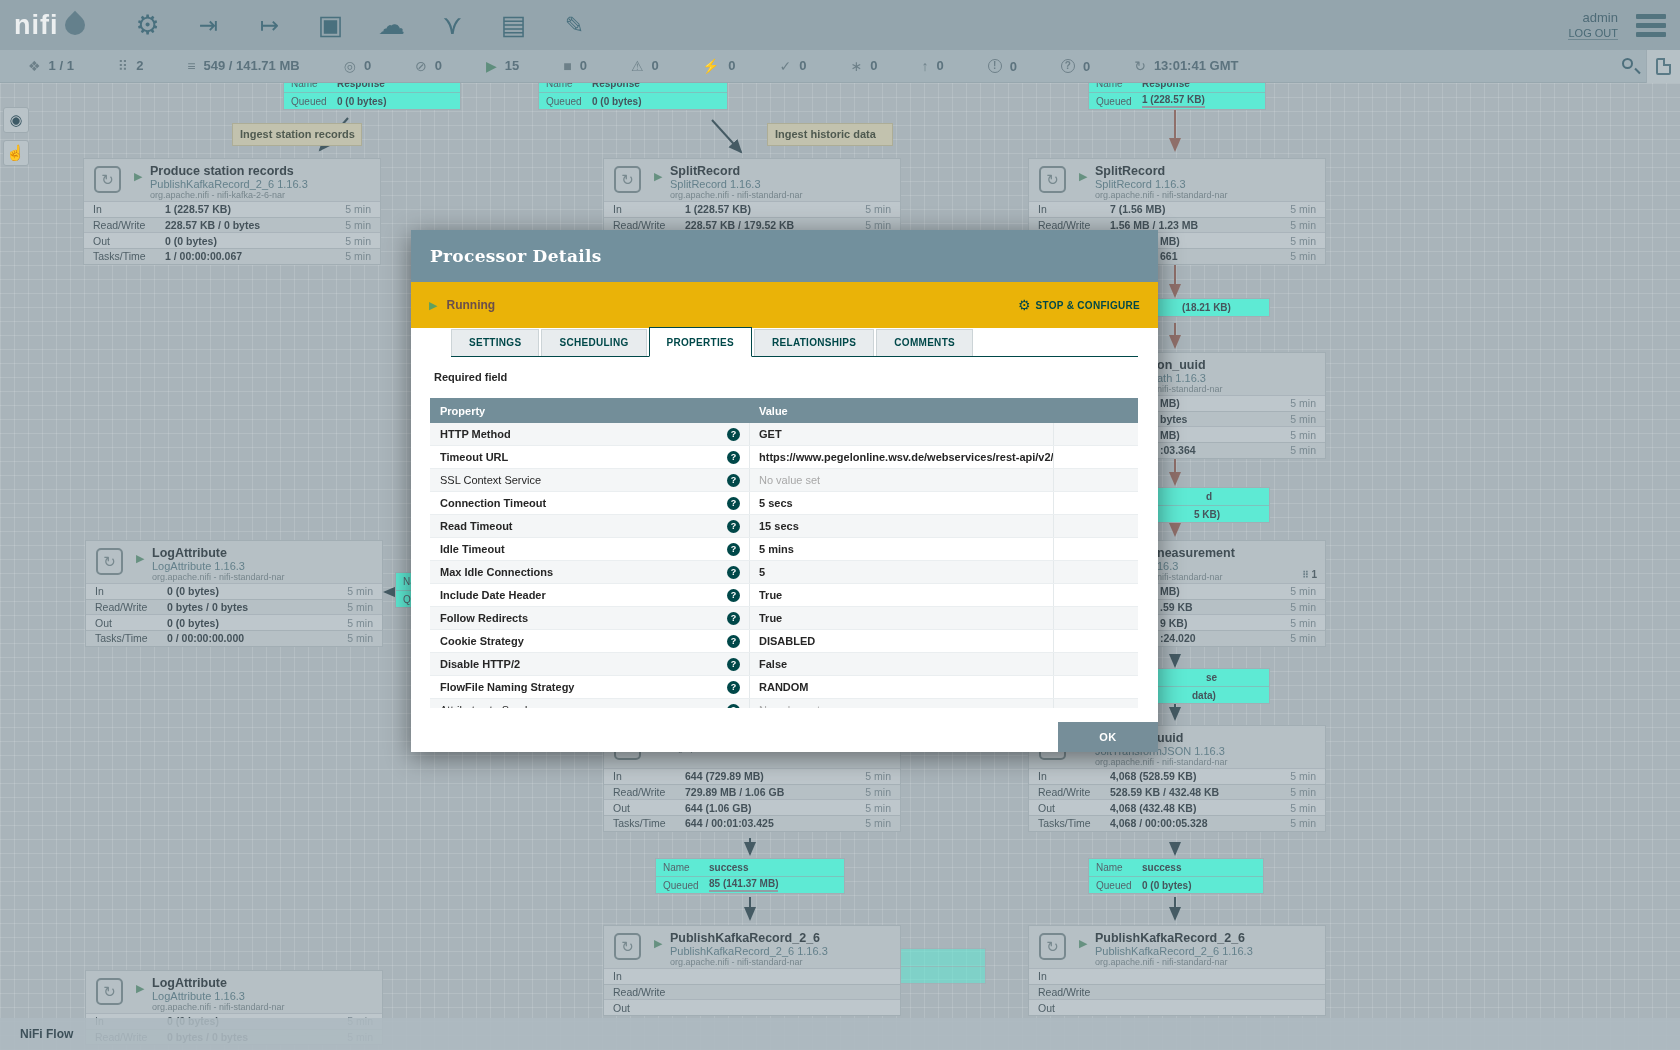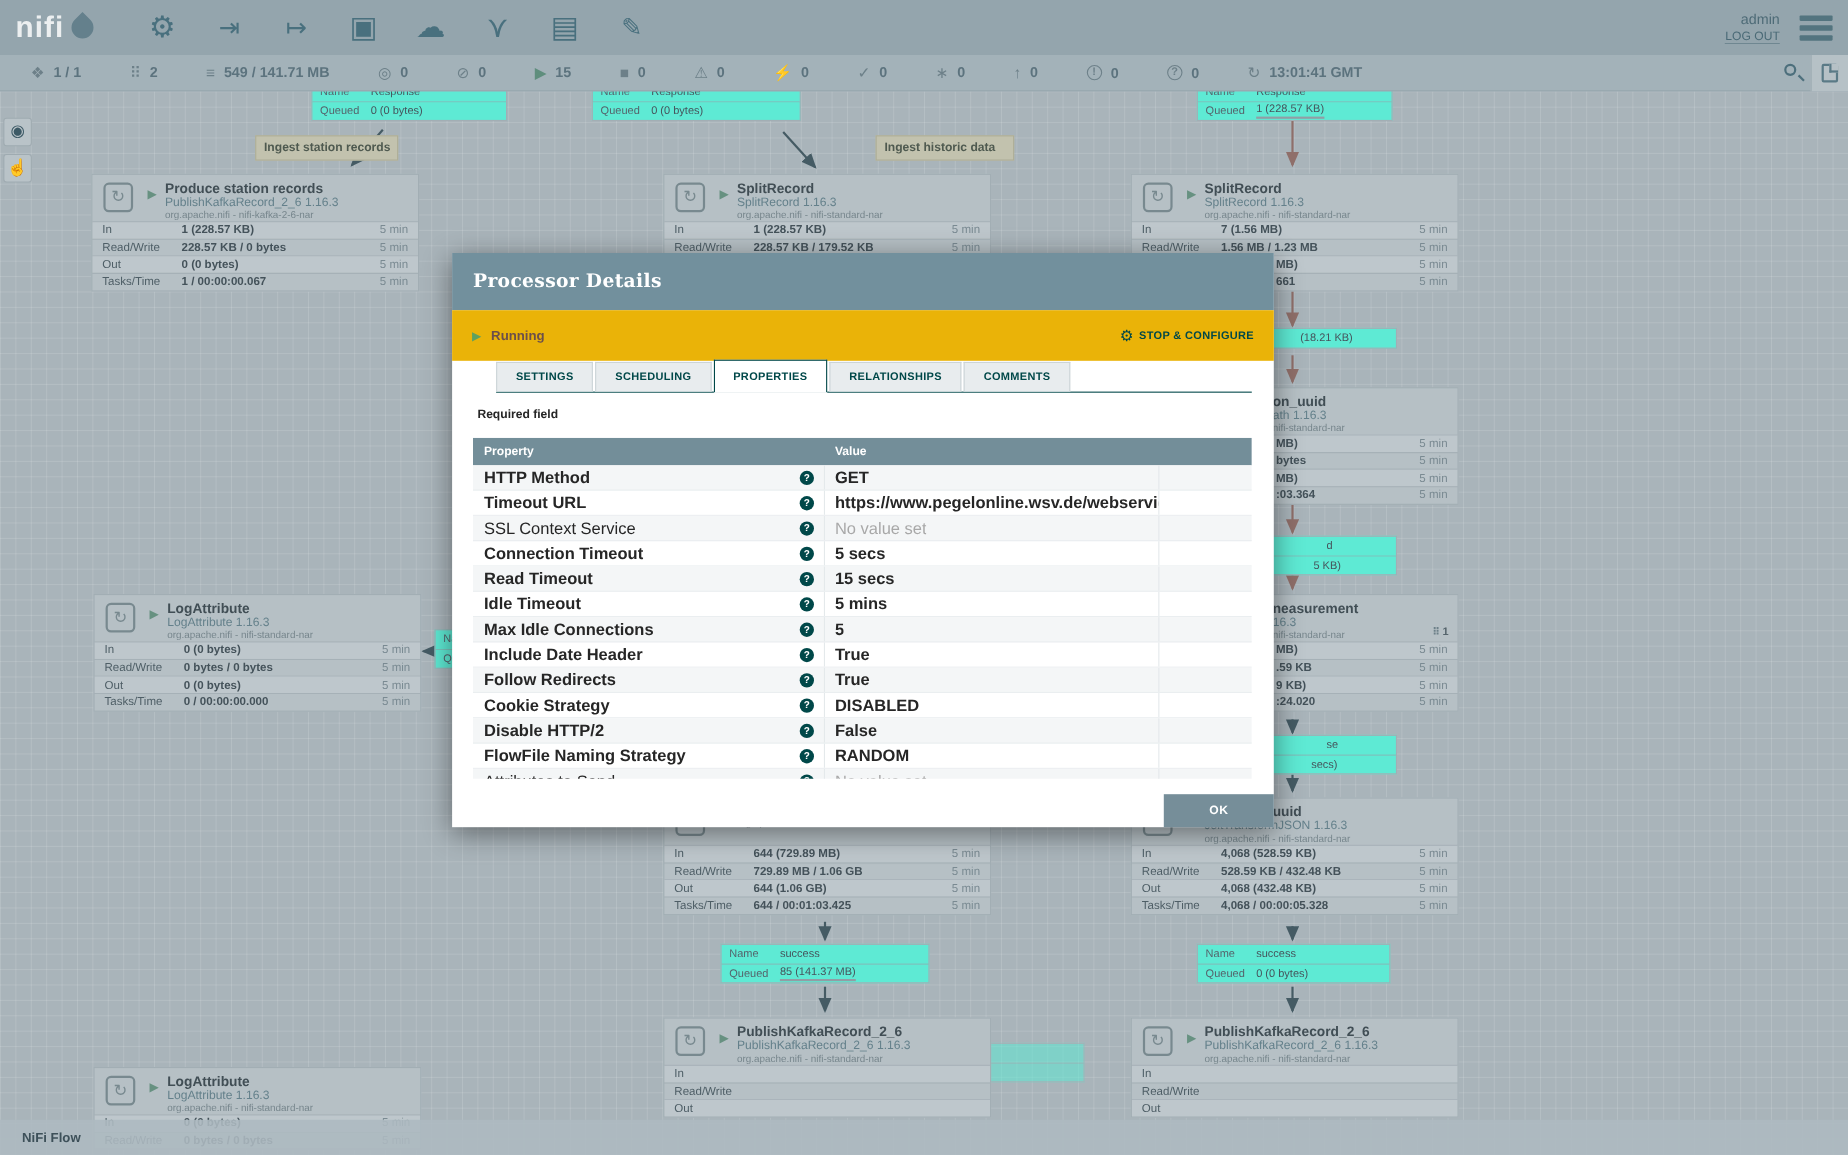--- a/index.html
+++ b/index.html
@@ -46,21 +46,21 @@
   .side-btn { position:absolute; width:26px; height:26px; background:#b9c3c8; border:1px solid #9fabb1; border-radius:3px; z-index:2;
     color:#3d5a66; font-size:15px; line-height:24px; text-align:center; cursor:pointer; }
 
   .flow-label { position:absolute; height:23px; background:#c2c2ae; border:1px solid #adad96; z-index:2;
     font-size:11px; font-weight:700; color:#4f5a50; line-height:21px; padding-left:7px; white-space:nowrap; }
 
   .conn { position:absolute; background:#5eead4; border:1px solid #a2aeb4; z-index:2; }
   .conn-row { height:17px; display:flex; align-items:center; padding:0 7px; font-size:10px; white-space:nowrap; }
   .conn-row + .conn-row { border-top:1px solid rgba(150,162,169,.55); }
   .cl { width:46px; color:#55646c; }
-  .cv { font-weight:400; color:#46545c; }
+  .cv { font-weight:700; color:#46545c; }
   .cv.qbar { border-bottom:2px solid #919ea5; padding-bottom:1px; }
 
   .proc { position:absolute; width:298px; background:#b6c0c5; border:1px solid #a2aeb4; z-index:2; cursor:pointer; }
   .proc-head { position:relative; height:42px; }
   .proc-icon { position:absolute; left:10px; top:7px; width:27px; height:27px; border:2px solid #78898f; border-radius:5px; color:#78898f; font-size:15px; line-height:24px; text-align:center; }
   .proc-icon::before { content:"↻"; }
   .proc-play { position:absolute; left:50px; top:11px; color:#679181; font-size:11px; }
   .proc-play::before { content:"▶"; }
   .proc-name { margin-left:66px; padding-top:5px; font-size:12.5px; font-weight:700; color:#414e55; white-space:nowrap; }
   .proc-type { margin-left:66px; font-size:11px; color:#64808b; white-space:nowrap; }
@@ -95,21 +95,21 @@
   .tab { height:27px; line-height:26px; padding:0 17px; background:#e8ecee; border:1px solid #ccd4d7; border-bottom:none; margin-right:2px;
     font-size:10px; font-weight:700; color:#004849; letter-spacing:.3px; cursor:pointer; }
   .tab.active { height:30px; line-height:29px; background:#fff; border:1px solid #004849; border-bottom:1px solid #fff; margin-bottom:-1px; }
 
   .dlg-note { position:absolute; left:23px; top:141px; font-size:11px; font-weight:700; color:#262626; }
 
   .dlg-table { position:absolute; left:19px; top:168px; width:708px; height:310px; overflow:hidden; }
   .thead { height:25px; background:#738e99; display:flex; align-items:center; color:#fff; font-size:11px; font-weight:700; }
   .th1 { width:320px; padding-left:10px; }
   .th2 { width:304px; padding-left:9px; }
-  .trow { display:flex; height:23px; align-items:flex-end; font-size:15px; border-bottom:1px solid #eaeef0; }
+  .trow { display:flex; height:23px; align-items:flex-end; font-size:11px; border-bottom:1px solid #eaeef0; }
   .trow:nth-child(even) { background:#f4f6f7; }
   .td1 { width:320px; display:flex; align-items:center; padding-left:10px; border-right:1px solid #e4e9eb; height:100%; }
   .td2 { width:304px; padding-left:9px; border-right:1px solid #e4e9eb; height:100%; display:flex; align-items:center; }
   .td3 { flex:1; height:100%; }
   .pname { color:#262626; }
   .req .pname { font-weight:700; }
   .pval { font-weight:700; color:#262626; white-space:nowrap; overflow:hidden; }
   .unset .pval { font-weight:400; color:#a8a8a8; }
   .qmark { margin-left:auto; margin-right:9px; width:13px; height:13px; background:#004849; color:#fff; border-radius:50%;
     font-size:9px; font-weight:700; line-height:13px; text-align:center; cursor:pointer; flex:none; }
@@ -279,21 +279,21 @@
       <span class="cl">Name</span>
       <span class="cv">Response</span>
     </div>
   <div class="conn-row">
       <span class="cl">Queued</span>
       <span class="cv qbar">1 (228.57 KB)</span>
     </div>
 </div>
 
 <div class="flow-label" style="left:232px;top:123px;width:130px">Ingest station records</div>
-<div class="flow-label" style="left:796px;top:123px;width:126px">Ingest historic data</div>
+<div class="flow-label" style="left:767px;top:123px;width:126px">Ingest historic data</div>
 
 <div class="proc" style="left:83px;top:158px">
   <div class="proc-head">
     <span class="proc-icon"></span>
     <span class="proc-play"></span>
     <div class="proc-name">Produce station records</div>
     <div class="proc-type">PublishKafkaRecord_2_6 1.16.3</div>
     <div class="proc-bundle">org.apache.nifi - nifi-kafka-2-6-nar</div>
   </div>
   <div class="proc-row">
@@ -453,21 +453,21 @@
     </div>
 </div>
 
 <div class="conn" style="left:1060px;top:668px;width:210px">
   <div class="conn-row">
       <span class="cl"></span>
       <span class="cv" style="padding-left:92px">se</span>
     </div>
   <div class="conn-row">
       <span class="cl"></span>
-      <span class="cv" style="padding-left:78px">secs)</span>
+      <span class="cv" style="padding-left:78px">data)</span>
     </div>
 </div>
 
 <div class="proc" style="left:1028px;top:725px">
   <div class="proc-head">
     <span class="proc-icon"></span>
     <div class="proc-name" style="padding-left:62px">uuid</div>
     <div class="proc-type">JoltTransformJSON 1.16.3</div>
     <div class="proc-bundle">org.apache.nifi - nifi-standard-nar</div>
   </div>

